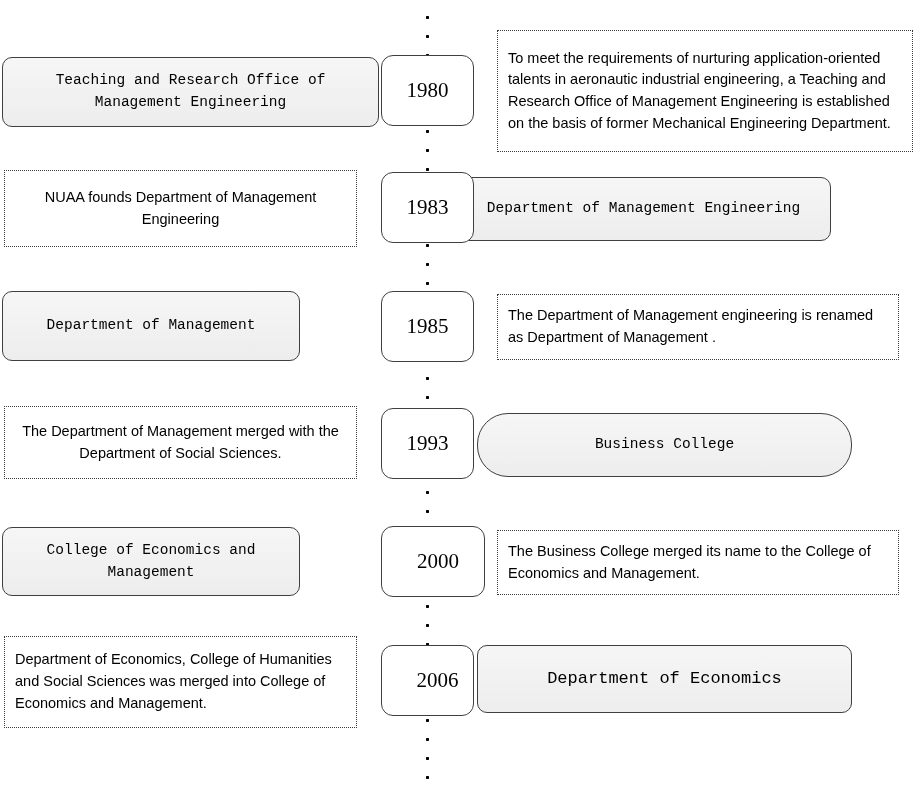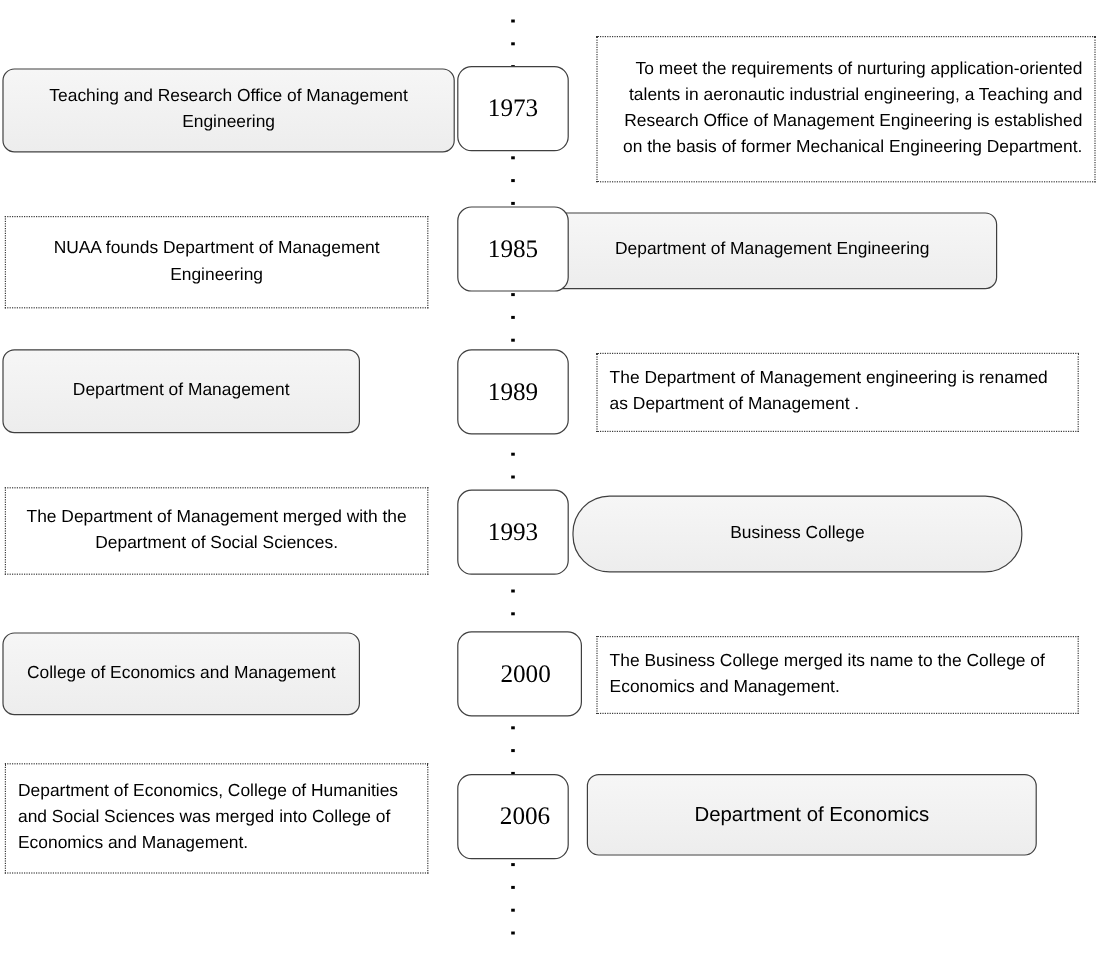--- a/index.html
+++ b/index.html
@@ -31,20 +31,21 @@
     text-align: center;
     font-size: 14.5px;
     line-height: 1.5;
     padding: 4px 12px;
     z-index: 1;
   }
   .solid {
     background: linear-gradient(#f6f6f6, #ededed);
     border: 1.5px solid #3f3f3f;
     border-radius: 10px;
+    font-family: Liberation Mono, monospace;
   }
   .dotted {
     background: #ffffff;
     border: 1px dotted #3a3a3a;
     border-radius: 0;
     padding: 4px 10px;
   }
   .ta-left {
     justify-content: flex-start;
     text-align: left;
@@ -60,59 +61,59 @@
     border-radius: 12px;
     font-family: "Liberation Serif", serif;
     font-size: 21px;
     z-index: 2;
   }
   .big-label { font-size: 17px; }
 
   
   .r1l { left: 2px;   top: 57px;  width: 377px; height: 70px; }
   .r1y { left: 381px; top: 55px;  width: 93px;  height: 71px; }
-  .r1r { left: 497px; top: 30px;  width: 416px; height: 122px; text-align: right; }
+  .r1r { left: 497px; top: 30px;  width: 416px; height: 122px; }
   
-  .r2l { left: 4px;   top: 180px; width: 353px; height: 77px; text-align: center; }
+  .r2l { left: 4px;   top: 170px; width: 353px; height: 77px; text-align: center; }
   .r2y { left: 381px; top: 172px; width: 93px;  height: 71px; }
   .r2r { left: 456px; top: 177px; width: 375px; height: 64px; }
   
   .r3l { left: 2px;   top: 291px; width: 298px; height: 70px; }
   .r3y { left: 381px; top: 291px; width: 93px;  height: 71px; }
   .r3r { left: 497px; top: 294px; width: 402px; height: 66px; }
   
   .r4l { left: 4px;   top: 406px; width: 353px; height: 73px; }
   .r4y { left: 381px; top: 408px; width: 93px;  height: 71px; }
   .r4r { left: 477px; top: 413px; width: 375px; height: 64px; border-radius: 31px; }
   
   .r5l { left: 2px;   top: 527px; width: 298px; height: 69px; }
   .r5y { left: 381px; top: 526px; width: 104px;  height: 71px; padding-left: 10px; }
   .r5r { left: 497px; top: 530px; width: 402px; height: 65px; }
   
   .r6l { left: 4px;   top: 636px; width: 353px; height: 92px; }
   .r6y { left: 381px; top: 645px; width: 93px;  height: 71px; padding-left: 20px; }
-  .r6r { left: 477px; top: 645px; width: 375px; height: 68px; margin-left: 12px; }
+  .r6r { left: 477px; top: 645px; width: 375px; height: 68px; }
 </style>
 </head>
 <body>
 
 <div class="canvas">
 
   <div class="axis"></div>
 
   <div class="box solid r1l">Teaching and Research Office of Management Engineering</div>
-  <div class="year r1y">1973</div>
+  <div class="year r1y">1980</div>
   <div class="box dotted ta-left r1r">To meet the requirements of nurturing application-oriented talents in aeronautic industrial engineering, a Teaching and Research Office of Management Engineering is established on the basis of former Mechanical Engineering Department.</div>
 
   <div class="box dotted r2l">NUAA founds Department of Management Engineering</div>
-  <div class="year r2y">1985</div>
+  <div class="year r2y">1983</div>
   <div class="box solid r2r">Department of Management Engineering</div>
 
   <div class="box solid r3l">Department of Management</div>
-  <div class="year r3y">1989</div>
+  <div class="year r3y">1985</div>
   <div class="box dotted ta-left r3r">The Department of Management engineering is renamed as Department of Management .</div>
 
   <div class="box dotted r4l">The Department of Management merged with the Department of Social Sciences.</div>
   <div class="year r4y">1993</div>
   <div class="box solid r4r">Business College</div>
 
   <div class="box solid r5l">College of Economics and Management</div>
   <div class="year r5y">2000</div>
   <div class="box dotted ta-left r5r">The Business College merged its name to the College of Economics and Management.</div>
 

